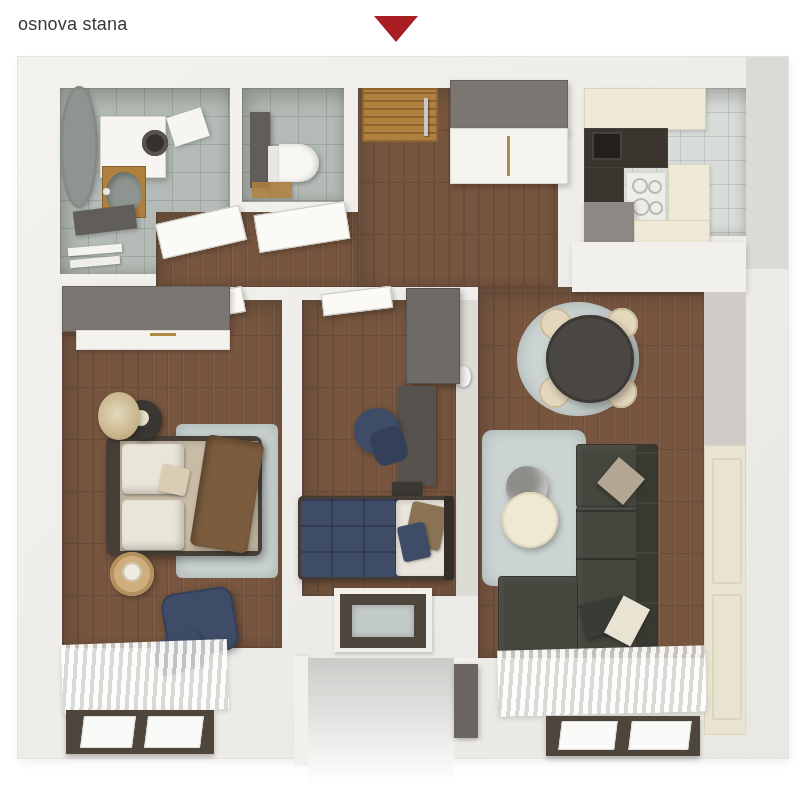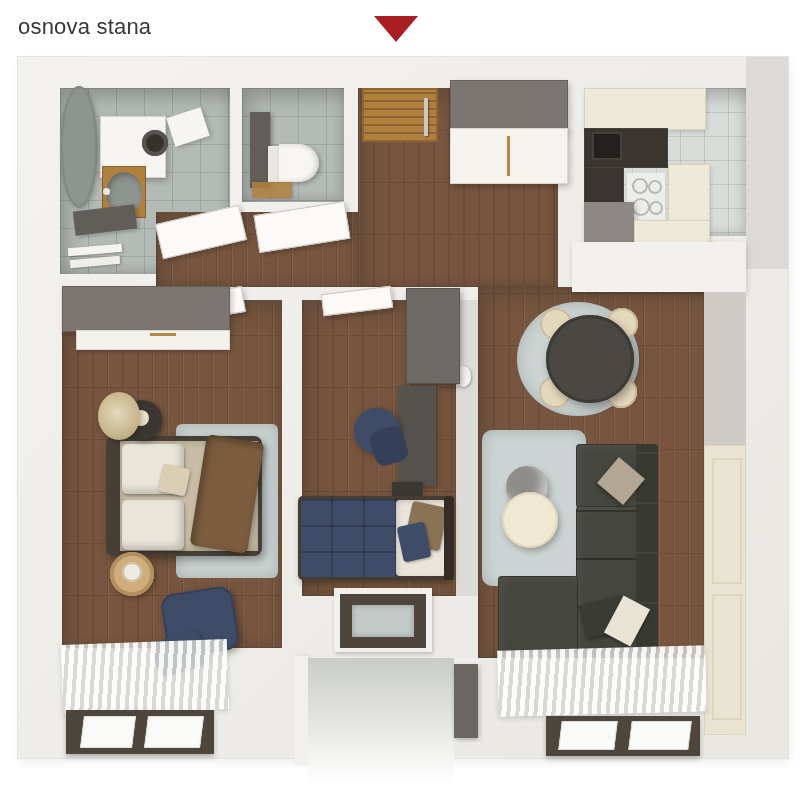--- a/index.html
+++ b/index.html
@@ -1,19 +1,19 @@
 <!DOCTYPE html>
 <html style="--red: #A81E22; --text: #383838; --wall: #F1F0EC; --wallShade: #DDDBD6; --exterior: #DCDAD6; --wood: #77553E; --woodDark: #5F4130; --tile: #B4BBB6; --tileLine: #9DA69F; --kitchenFloor: #D9DDDA; --cream: #EFEAD8; --creamLine: #D9D3BD; --counter: #3A352F; --sinkBlack: #23201D; --furnGray: #7B7671; --furnGrayDark: #615D58; --deskGray: #56524D; --navy: #3E4C68; --navyDark: #344059; --rug: #CBD4D2; --sofa: #45463E; --sofaDark: #383931; --doorWood: #B0803F; --frameDark: #4E463C; --mattress: #C8BCA6; --pillow: #EAE5D9; --blanket: #7B5C3E; --basin: #8E9590; --panelCream: #E9E4D1;"><head>
 <meta charset="utf-8">
 <style>
   html,body{margin:0;padding:0;background:#fff;}
   .stage{position:relative;width:800px;height:800px;background:#fff;overflow:hidden;
          font-family:"Liberation Sans",sans-serif;}
   .a{position:absolute;}
-  .title{font-size:22px;color:var(--text);letter-spacing:.2px;text-align:center;}
+  .title{font-size:18px;color:var(--text);letter-spacing:.2px;text-align:center;}
   .arrow-down{width:0;height:0;border-left:22px solid transparent;border-right:22px solid transparent;
               border-top:26px solid var(--red);}
   .building{background:linear-gradient(135deg,#F3F2EE, #E9E7E2);box-shadow:0 0 0 1px #E6E4DF, 2px 4px 10px rgba(0,0,0,.07);}
   .room{box-shadow:inset 7px 9px 18px rgba(55,52,48,.30), inset -3px -4px 10px rgba(55,52,48,.14);}
   .wood{background-color:var(--wood);
     background-image:
       repeating-linear-gradient(90deg, rgba(255,255,255,.07) 0 2px, rgba(255,255,255,0) 2px 15px),
       repeating-linear-gradient(90deg, var(--woodDark) 0 1.5px, rgba(0,0,0,0) 1.5px 15px),
       repeating-linear-gradient(0deg, rgba(0,0,0,.12) 0 1px, rgba(0,0,0,0) 1px 52px);}
   .tile{background-color:var(--tile);

